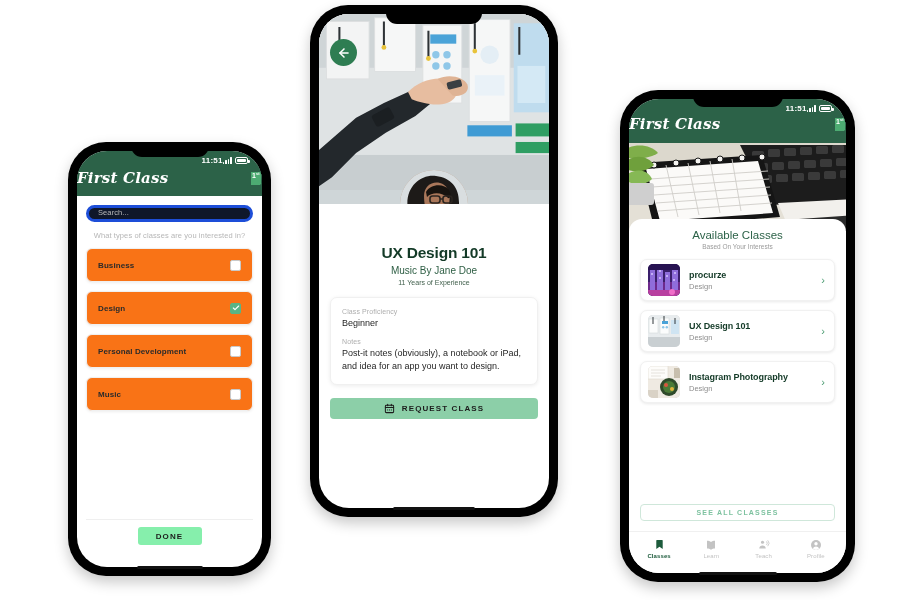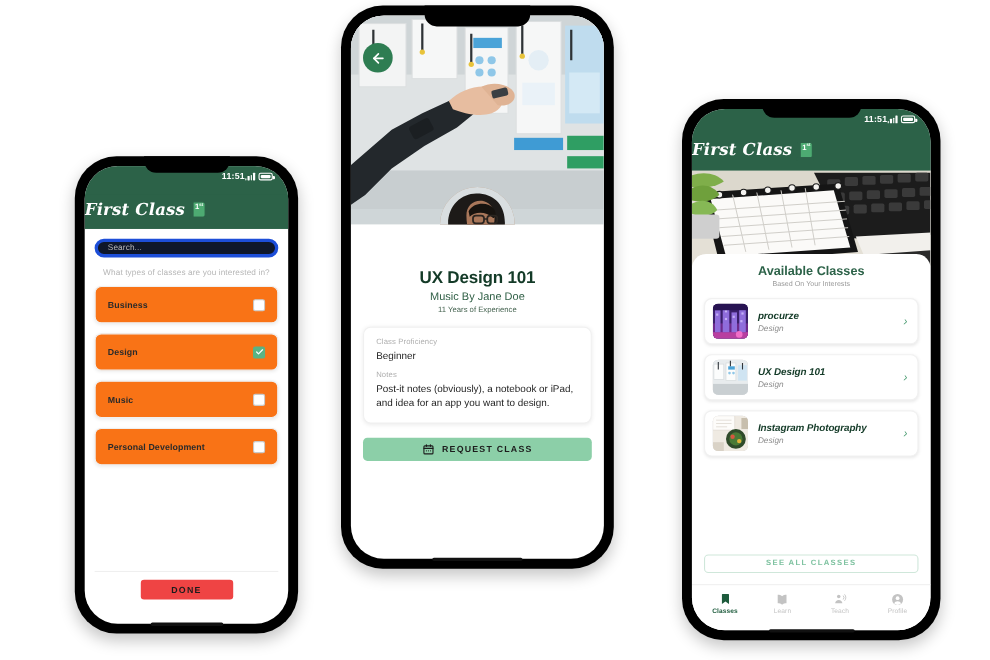--- a/index.html
+++ b/index.html
@@ -62,22 +62,22 @@
   .batt::after {
     content:""; position:absolute; right:-2.5px; top:2px;
     width:1.5px; height:3px; background: currentColor; border-radius:0 1px 1px 0;
   }
   .batt span { display:block; height:100%; background: currentColor; border-radius:1px; }
 
   
   .brandbar {
     background: #2c6248;
     padding: 4px 0 9px;
-    display: flex; align-items: center; justify-content: flex-start; gap: 5px;
-    position: relative; z-index: 20; margin-top: 12px;
+    display: flex; align-items: center; justify-content: space-between; gap: 5px;
+    position: relative; z-index: 20;
   }
   .brandbar.tall { padding-top: 2px; padding-bottom: 10px; }
   .brand-word {
     color: #fff;
     font-family: "DejaVu Serif", serif;
     font-style: italic; font-weight: 700;
     font-size: 15px; letter-spacing: .2px;
   }
   .book-icon { position: relative; width: 14px; height: 15px; }
   .book-icon .cover {
@@ -131,23 +131,23 @@
     background: #59b485; border-color: #59b485;
     display: flex; align-items: center; justify-content: center;
   }
   .chk.on svg { width: 8px; height: 8px; display:block; }
   .p1-footer {
     border-top: 1px solid #efefef;
     padding: 7px 0 0;
     display: flex; justify-content: center;
   }
   .done-btn {
-    background: #ef4444; color: #1c1c1c;
+    background: #86efac; color: #1c1c1c;
     font-size: 8px; font-weight: 700; letter-spacing: 1.1px;
-    width: 84px; height: 18px; border-radius: 3px;
+    width: 64px; height: 18px; border-radius: 3px;
     display: flex; align-items: center; justify-content: center;
   }
 
   
   #phone2 { left: 310px; top: 5px; width: 248px; height: 512px; }
   #phone2 .notch { width: 96px; height: 19px; }
   #phone2 .homebar { width: 82px; }
   .hero {
     position: relative; height: 190px; overflow: hidden;
     background: #cfd6d8;
@@ -193,27 +193,27 @@
   #phone3 { left: 620px; top: 90px; width: 235px; height: 492px; }
   #phone3 .notch { width: 90px; height: 17px; }
   #phone3 .homebar { width: 78px; }
   .p3-hero { height: 88px; background: #d8d4c8; position: relative; overflow: hidden; }
   .p3-sheet {
     position: relative; margin-top: -12px; z-index: 5;
     background: #fff; border-radius: 13px 13px 0 0;
     flex: 1; display: flex; flex-direction: column;
     padding: 10px 11px 0;
   }
-  .p3-h1 { text-align: center; font-size: 11.5px; font-weight: 700; color: #2c6248; }
+  .p3-h1 { text-align: center; font-size: 11.5px; font-weight: 400; color: #2c6248; }
   .p3-h2 { text-align: center; font-size: 6.5px; color: #9a9a9a; margin-top: 2px; }
   .cls-row {
     background: #fff; border: 1px solid #f1f1f1; border-radius: 7px;
     box-shadow: 0 1px 3px rgba(0,0,0,.09);
     height: 42px; margin-top: 9px;
-    display: flex; align-items: center; padding: 0 9px 0 7px; gap: 9px; font-style: italic;
+    display: flex; align-items: center; padding: 0 9px 0 7px; gap: 9px;
   }
   .thumb { width: 32px; height: 32px; border-radius: 5px; overflow: hidden; flex: 0 0 32px; background:#ccc; }
   .cls-txt { flex: 1; }
   .cls-name { font-size: 9px; font-weight: 700; color: #133a27; letter-spacing: -.1px; }
   .cls-cat { font-size: 7.5px; color: #8d8d8d; margin-top: 2px; }
   .chev { color: #4b9c72; font-size: 11px; line-height: 1; font-weight: 400; }
   .see-all {
     margin-top: auto; margin-bottom: 10px;
     border: 1px solid #cfe7da; border-radius: 4px;
     height: 17px; display: flex; align-items: center; justify-content: center;
@@ -277,25 +277,25 @@
         </div>
         <div class="cat-card">
           <span class="lbl">Design</span>
           <span class="chk on">
             <svg viewBox="0 0 24 24" fill="none" stroke="#ffffff" stroke-width="3.4" stroke-linecap="round" stroke-linejoin="round">
                 <polyline points="20 6 9 17 4 12"></polyline>
               </svg>
           </span>
         </div>
         <div class="cat-card">
+          <span class="lbl">Personal Development</span>
+          <span class="chk"></span>
+        </div>
+        <div class="cat-card">
           <span class="lbl">Music</span>
-          <span class="chk"></span>
-        </div>
-        <div class="cat-card">
-          <span class="lbl">Personal Development</span>
           <span class="chk"></span>
         </div>
 
         <div style="flex:1"></div>
         <div class="p1-footer">
           <div class="done-btn">DONE</div>
         </div>
         <div style="height:22px"></div>
       </div>
     </div>

